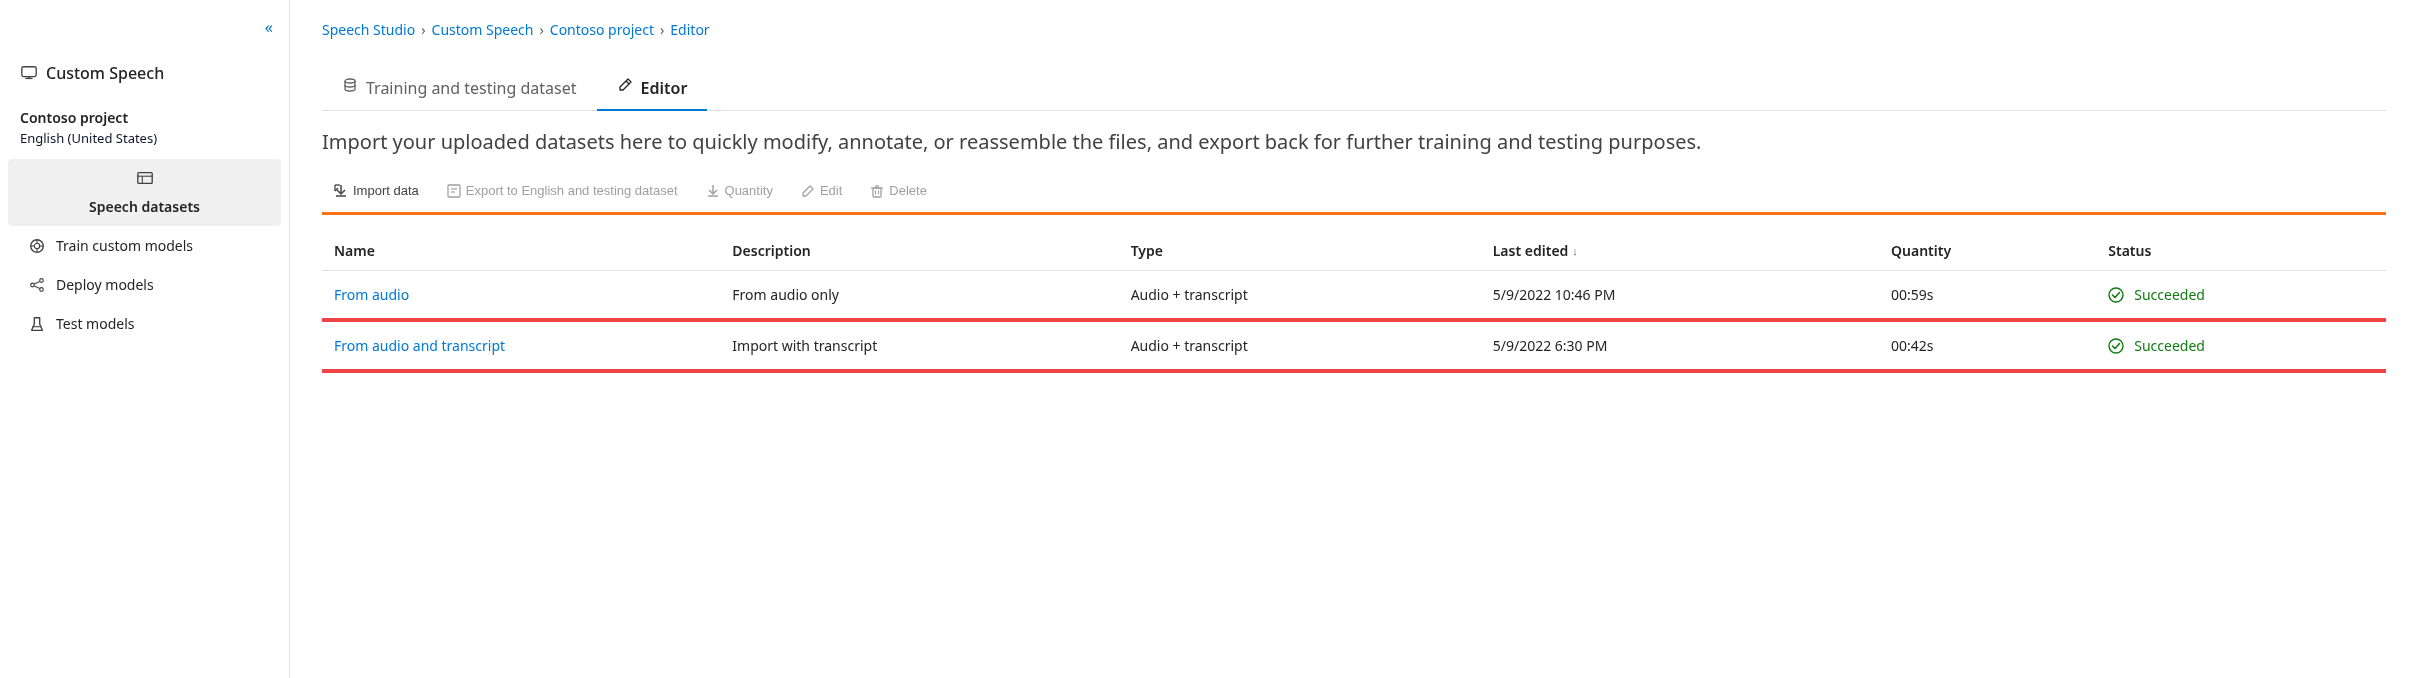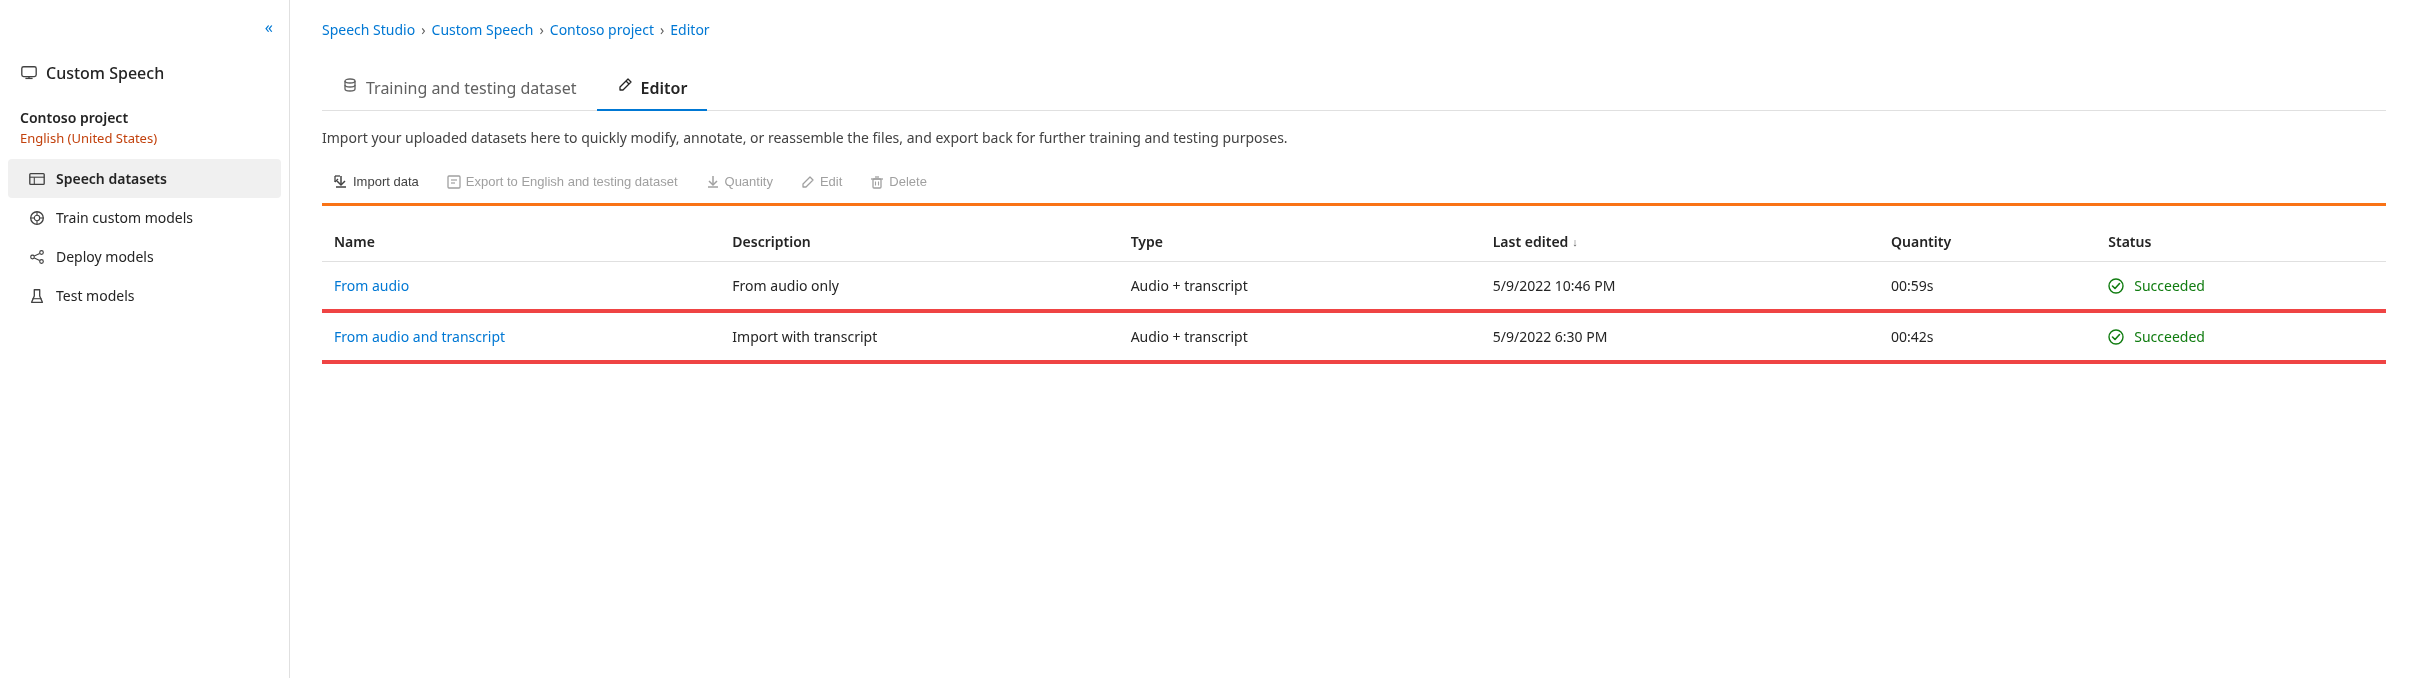--- a/index.html
+++ b/index.html
@@ -36,36 +36,37 @@
     }
     .sidebar-section-title {
       padding: 4px 20px 2px;
       font-size: 14px;
       font-weight: 600;
       color: #242424;
     }
     .sidebar-subtitle {
       padding: 0 20px 12px;
       font-size: 13px;
-      color: #c2410c;
+      color: #0f172a;
     }
     .sidebar-nav-item {
       display: flex;
       align-items: center;
       gap: 10px;
       padding: 10px 20px;
       cursor: pointer;
       font-size: 14px;
       color: #242424;
       border-radius: 4px;
       margin: 0 8px;
     }
     .sidebar-nav-item.active {
       background: #f0f0f0;
       font-weight: 600;
+      flex-direction: column;
     }
     .nav-icon {
       width: 18px;
       height: 18px;
       flex-shrink: 0;
     }
 
     
     .main {
       flex: 1;
@@ -112,21 +113,21 @@
       margin-bottom: -1px;
     }
     .tab.active {
       color: #242424;
       font-weight: 600;
       border-bottom: 2px solid #0078d4;
     }
 
     
     .description {
-      font-size: 14px;
+      font-size: 20px;
       color: #424242;
       margin-bottom: 20px;
       line-height: 1.5;
     }
 
     
     .toolbar {
       display: flex;
       align-items: center;
       gap: 4px;

